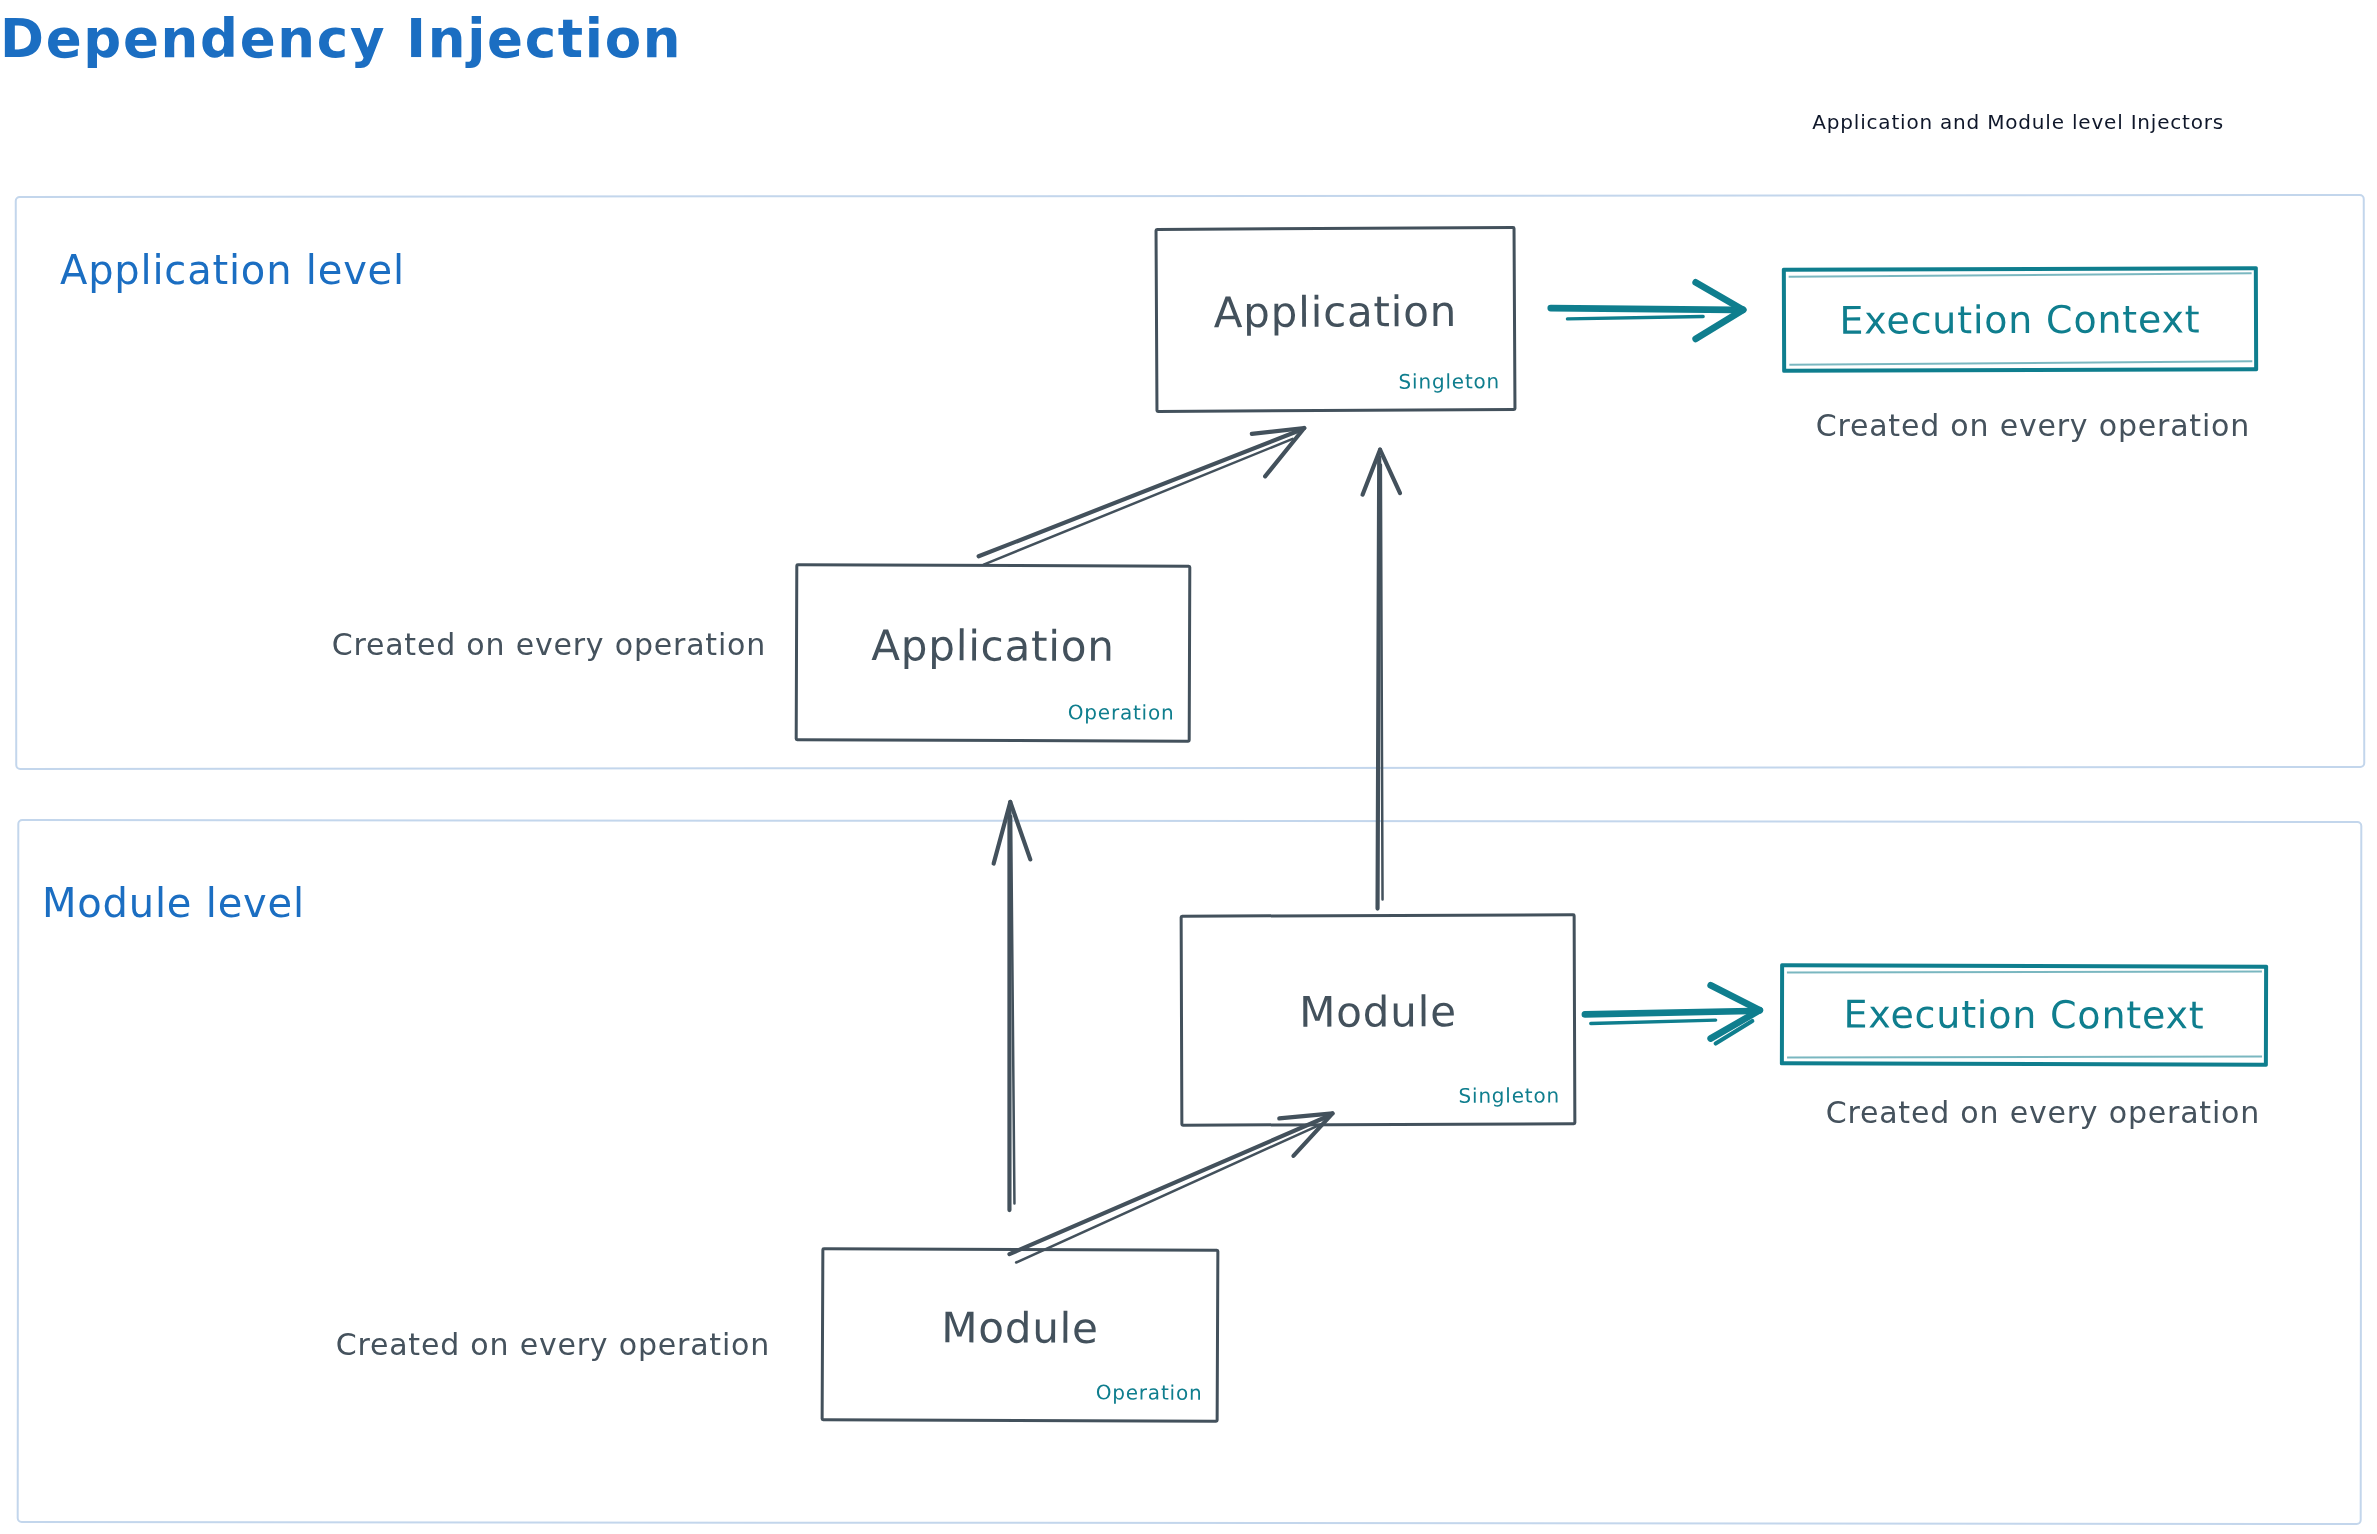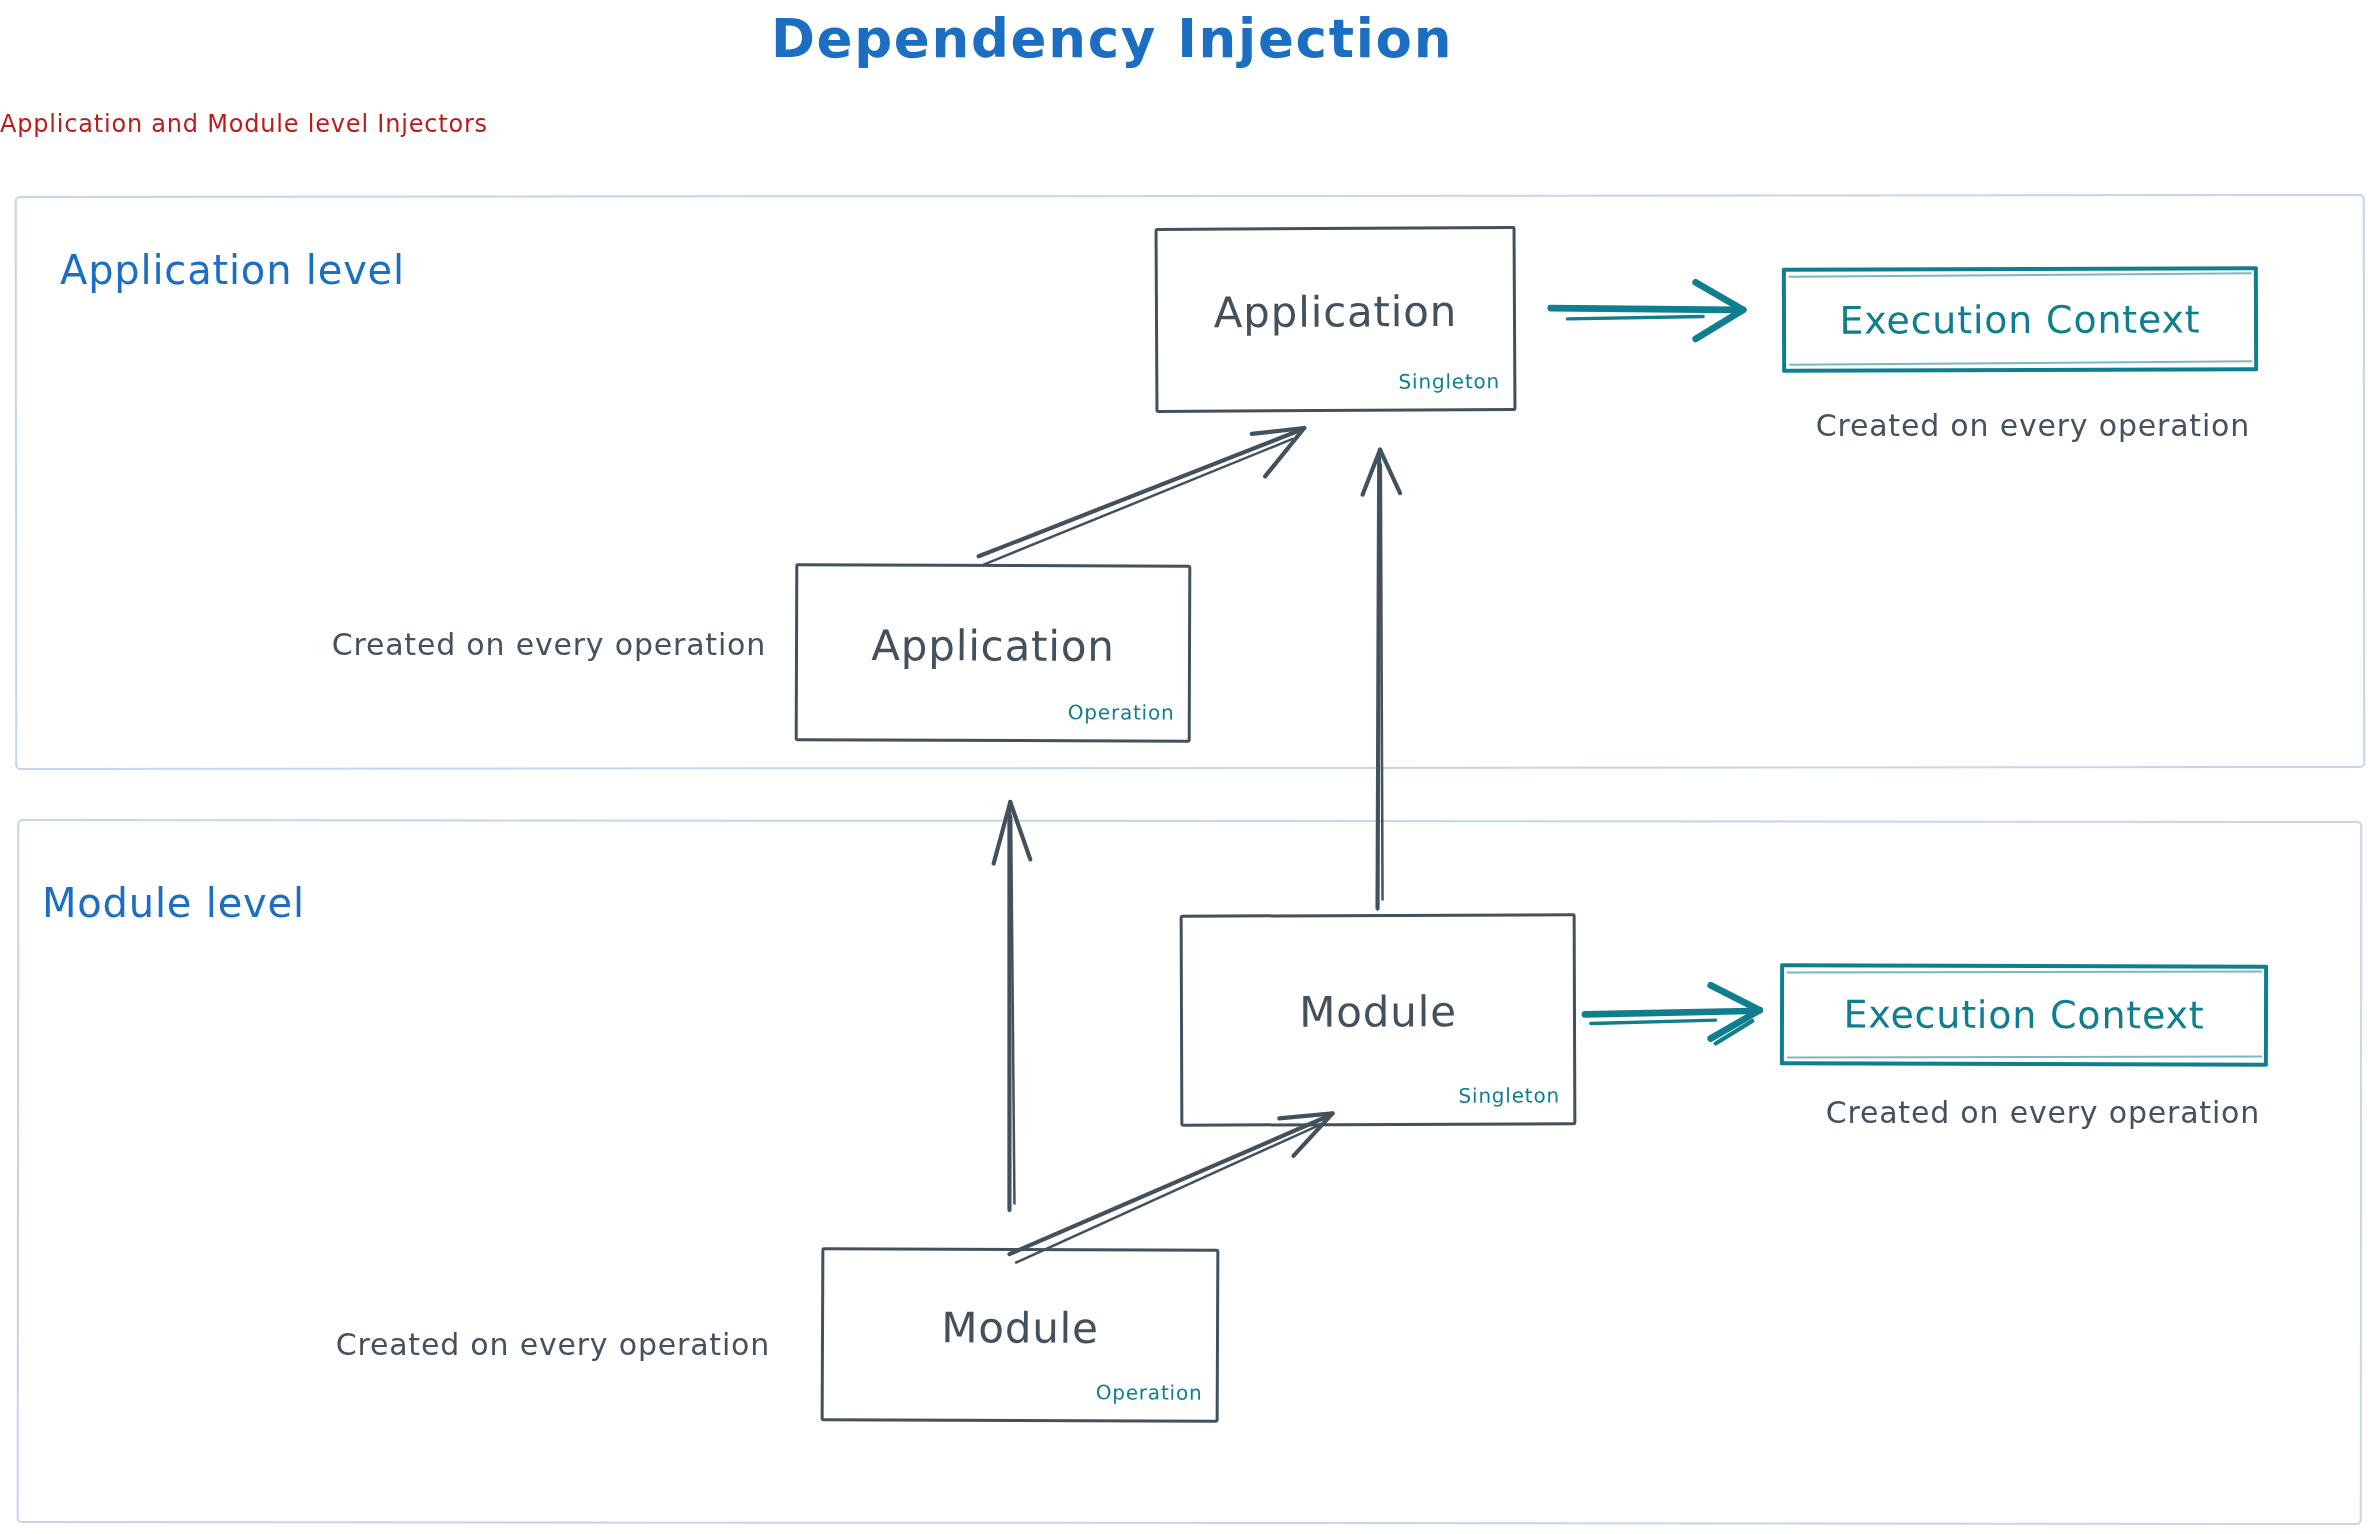--- a/index.html
+++ b/index.html
@@ -2,26 +2,26 @@
 <html style="font-size:13.3px"><head>
 <meta charset="utf-8">
 <style>
   html,body{margin:0;padding:0;background:#ffffff;}
   .stage{
     position:relative;width:2377px;height:1534px;background:#ffffff;overflow:hidden;
     font-family:"DejaVu Sans","Liberation Sans",sans-serif;color:#43515c;
   }
   
   .title{
-    position:absolute;left:0;top:8.3px;width:2224px;text-align:center;
+    position:absolute;left:0;top:8.3px;width:2224px;text-align:left;
     font-size:53px;font-weight:bold;color:#1b6ec2;letter-spacing:1.7px;
   }
   .subtitle{
-    position:absolute;left:0;top:110px;width:2224px;text-align:left;
-    font-size:24px;color:#b91c1c;letter-spacing:0.8px;
+    position:absolute;left:0;top:110px;width:2224px;text-align:right;
+    font-size:20px;color:#0f172a;letter-spacing:0.8px;
   }
   
   .panel{
     position:absolute;border:2.5px solid #c3d6ec;border-radius:5px;background:transparent;
   }
   .panel-app{left:15px;top:195px;width:2346px;height:570px;transform:rotate(-0.05deg);}
   .panel-module{left:16.7px;top:820px;width:2341px;height:700px;transform:rotate(0.05deg);}
   .panel-label{
     position:absolute;font-size:40px;color:#1b6ec2;letter-spacing:0.8px;
   }

